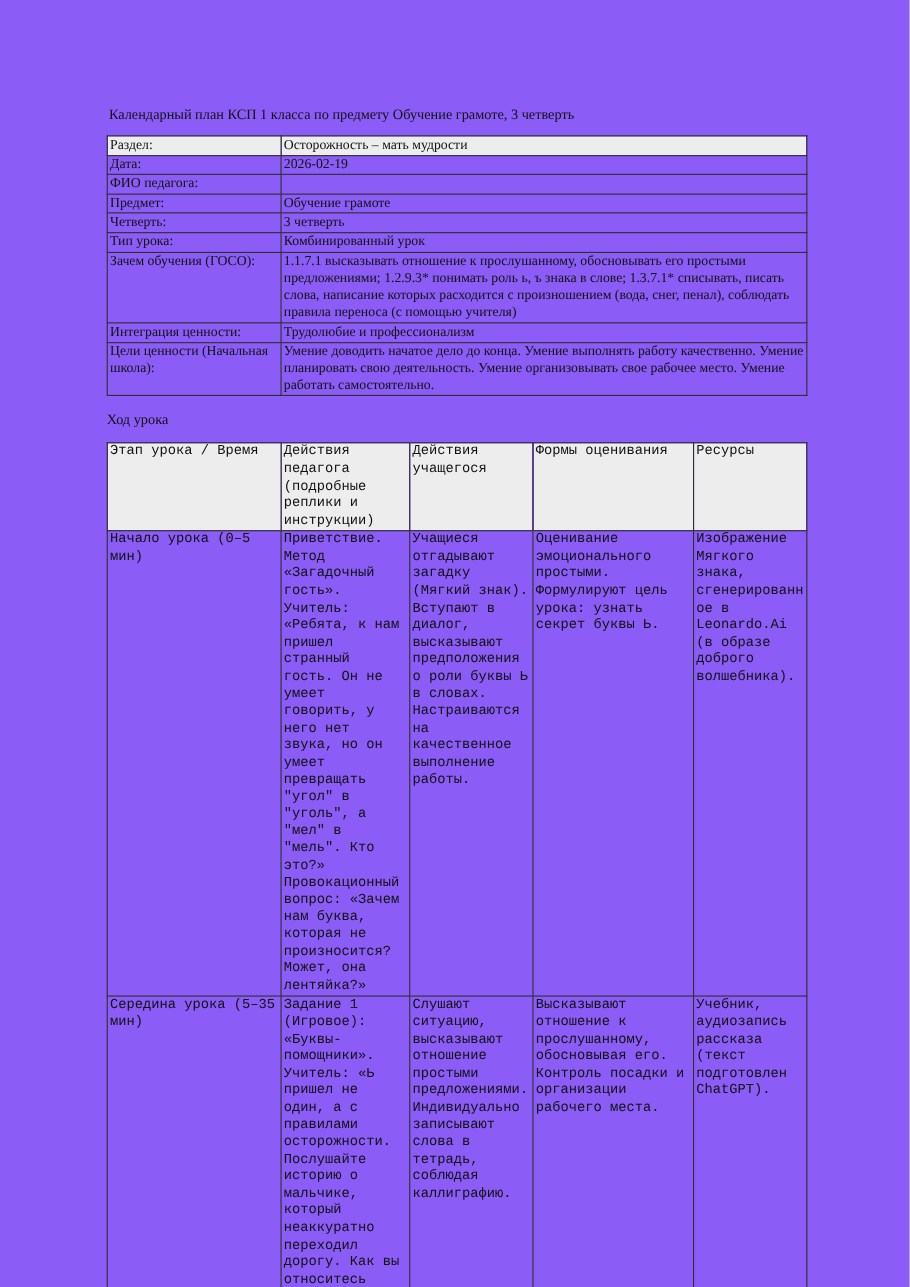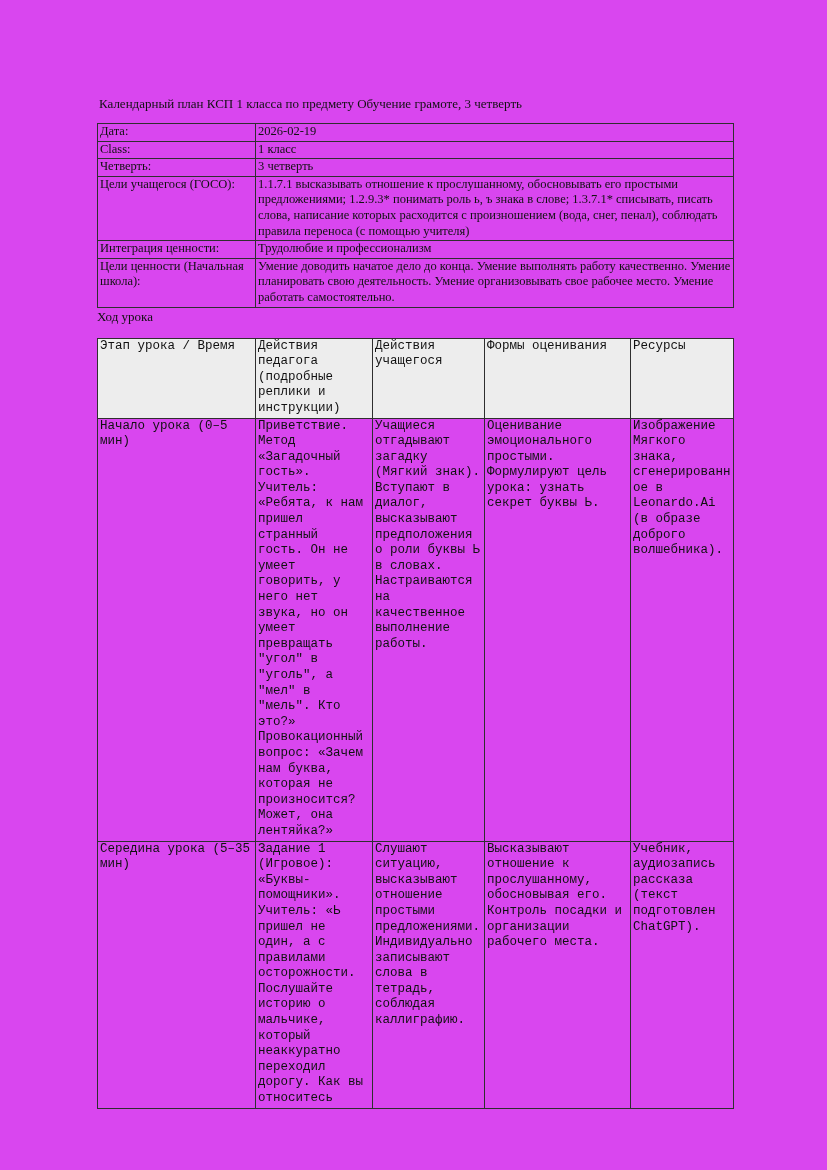--- a/index.html
+++ b/index.html
@@ -4,21 +4,21 @@
 <style>
   html, body {
     margin: 0;
     padding: 0;
     background: #ffffff;
   }
   .page {
     position: relative;
     width: 827px;
     height: 1170px;
-    background: #d946ef;
+    background: #8b5cf6;
     font-family: "Liberation Serif", "DejaVu Serif", serif;
     color: #111111;
     overflow: hidden;
   }
   .content {
     position: absolute;
     left: 97px;
     top: 96px;
     width: 636px;
   }
@@ -44,52 +44,64 @@
     overflow: hidden;
     word-wrap: break-word;
   }
   tr.shaded td,
   .flow-table thead th {
     background: #ededed;
   }
   .section-heading {
     font-size: 13px;
     line-height: 15px;
-    margin: 1px 0 5px 0;
+    margin: 13px 0 5px 0;
   }
   .flow-table { margin-top: 14px; font-family: Liberation Mono, monospace; }
 </style>
 </head>
 <body>
 
 <div class="page">
   <div class="content">
 
     <div class="doc-title">Календарный план КСП 1 класса по предмету Обучение грамоте, 3 четверть</div>
 
     <table class="info-table">
       <colgroup>
           <col style="width:158px">
           <col style="width:478px">
         </colgroup>
       <tbody>
+        <tr class="shaded">
+          <td>Раздел:</td>
+          <td>Осторожность – мать мудрости</td>
+        </tr>
         <tr>
           <td>Дата:</td>
           <td>2026-02-19</td>
         </tr>
         <tr>
-          <td>Class:</td>
-          <td>1 класс</td>
+          <td>ФИО педагога:</td>
+          <td></td>
+        </tr>
+        <tr>
+          <td>Предмет:</td>
+          <td>Обучение грамоте</td>
         </tr>
         <tr>
           <td>Четверть:</td>
           <td>3 четверть</td>
         </tr>
         <tr>
-          <td>Цели учащегося (ГОСО):</td>
+          <td>Тип урока:</td>
+          <td>Комбинированный урок</td>
+        </tr>
+        <tr>
+          <td>Зачем обучения (ГОСО):</td>
           <td>1.1.7.1 высказывать отношение к прослушанному, обосновывать его простыми предложениями; 1.2.9.3* понимать роль ь, ъ знака в слове; 1.3.7.1* списывать, писать слова, написание которых расходится с произношением (вода, снег, пенал), соблюдать правила переноса (с помощью учителя)</td>
         </tr>
         <tr>
           <td>Интеграция ценности:</td>
           <td>Трудолюбие и профессионализм</td>
         </tr>
         <tr>
           <td>Цели ценности (Начальная школа):</td>
           <td>Умение доводить начатое дело до конца. Умение выполнять работу качественно. Умение планировать свою деятельность. Умение организовывать свое рабочее место. Умение работать самостоятельно.</td>
         </tr>

